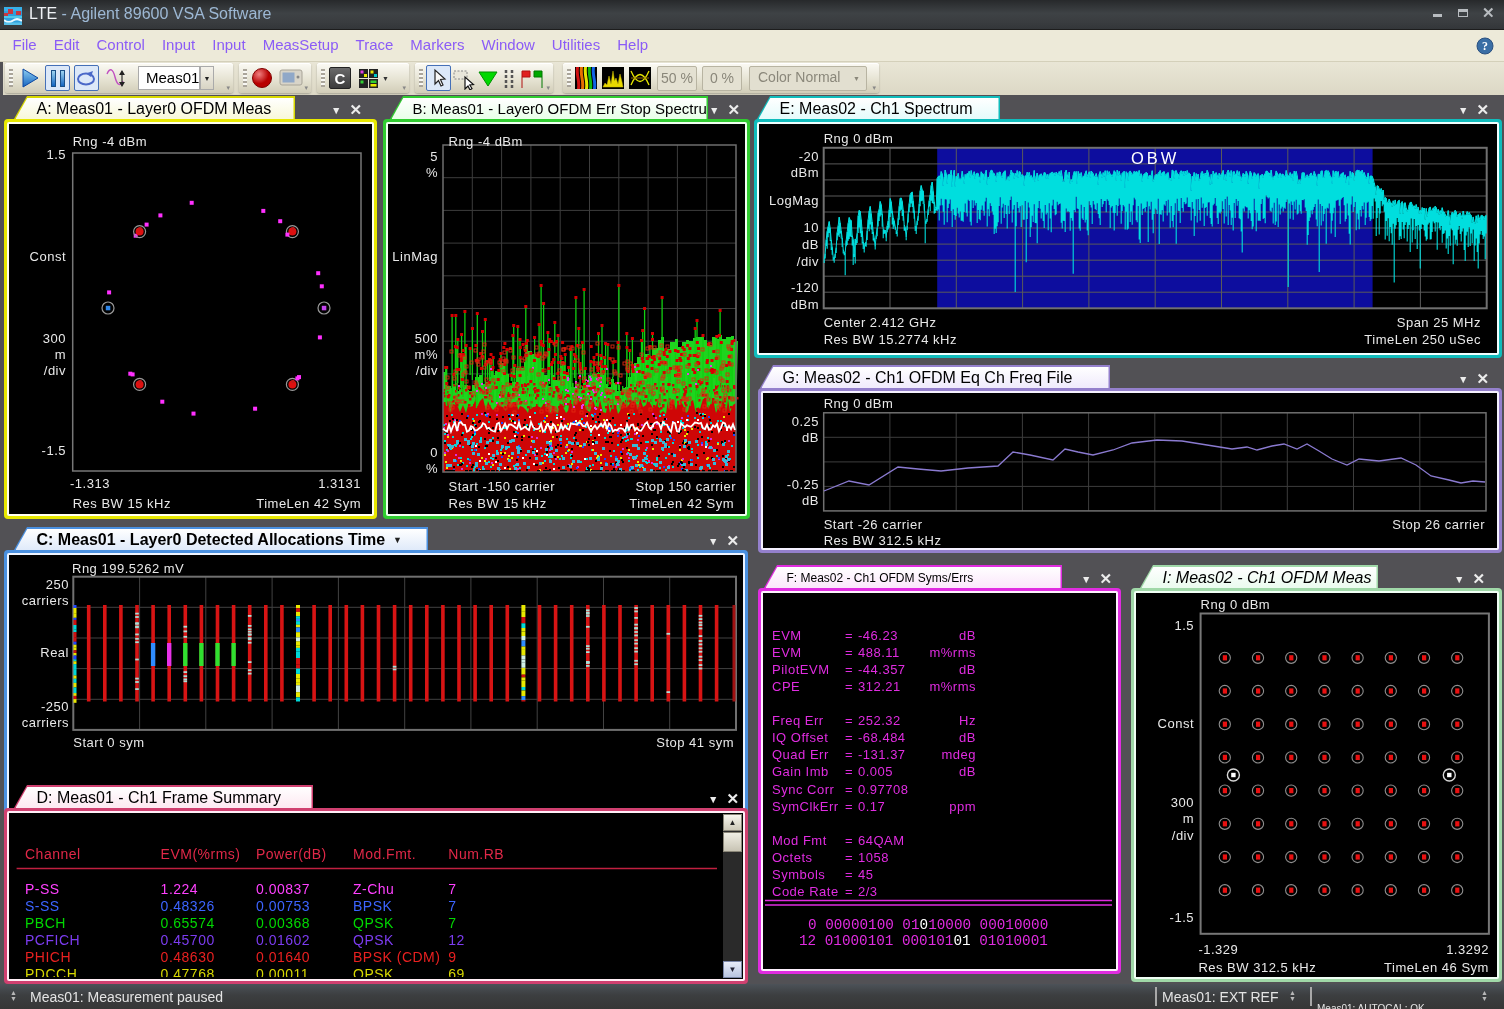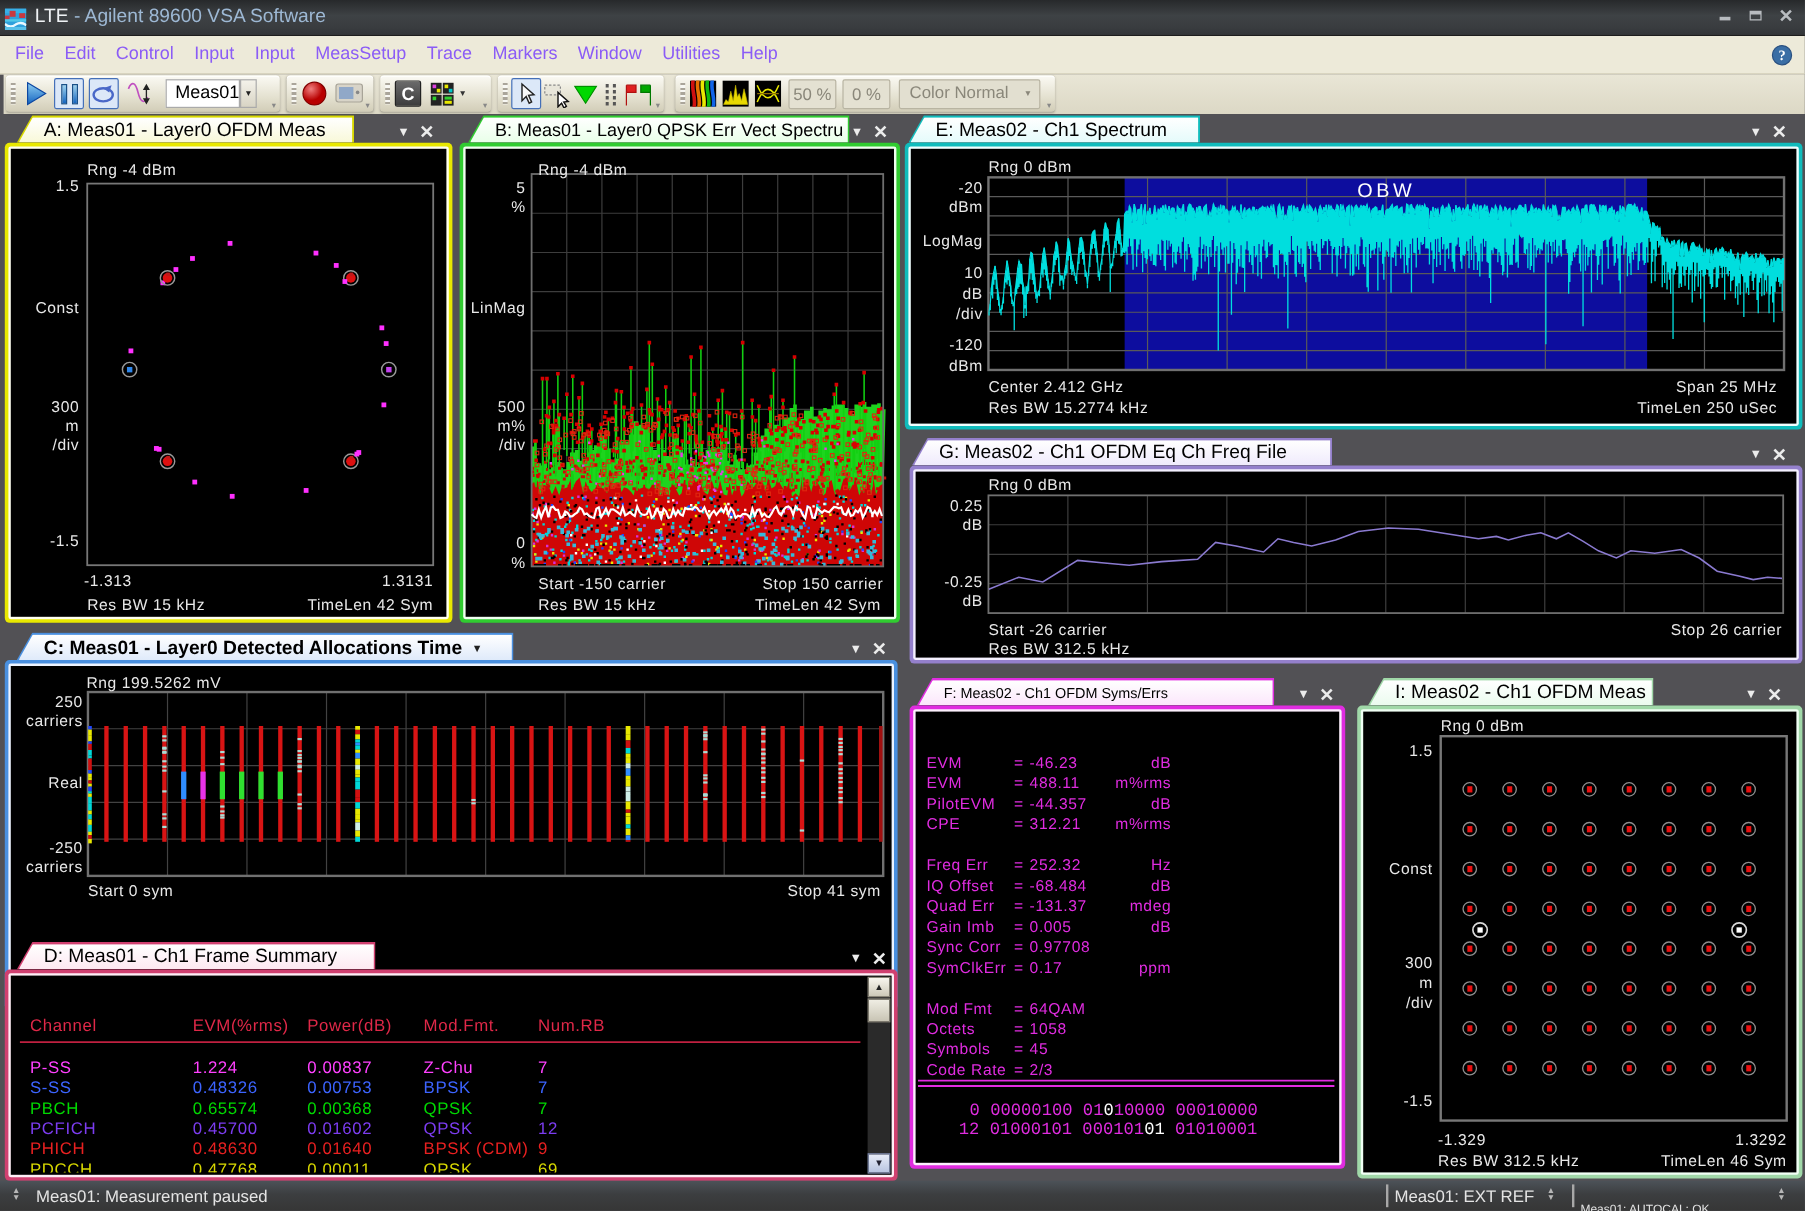--- a/index.html
+++ b/index.html
@@ -203,21 +203,21 @@
           <rect x="282.4" y="255.9" width="3" height="3" fill="#c01818"></rect>
           <rect x="286.4" y="252.4" width="4" height="4" fill="#ff30ff"></rect>
           <circle cx="99.0" cy="184.0" r="6" fill="none" stroke="#999" stroke-width="1.2"></circle>
           <rect x="96.8" y="181.8" width="4.5" height="4.5" fill="#2f86e8"></rect>
           <circle cx="315.0" cy="184.0" r="6" fill="none" stroke="#999" stroke-width="1.2"></circle>
           <rect x="312.8" y="181.8" width="4.5" height="4.5" fill="#c544ef"></rect>
         </svg></div>
     </div>
   </div>
 <div style="position:absolute;left:390px;top:96px;width:318px;height:23px;background:#30cc30;clip-path:polygon(0 100%, 13px 0, 100% 0, 100% 100%);">
-    <div style="position:absolute;left:1.5px;top:1.5px;right:1.5px;bottom:0;background:linear-gradient(180deg,#ffffff, #e8ffe8);clip-path:polygon(0 100%, 12px 0, 100% 0, 100% 100%);font-size:15px;font-weight:400;color:#000;line-height:22px;padding-left:21px;white-space:nowrap;overflow:hidden">B: Meas01 - Layer0 QPSK Err Vect Spectru</div>
+    <div style="position:absolute;left:1.5px;top:1.5px;right:1.5px;bottom:0;background:linear-gradient(180deg,#ffffff, #e8ffe8);clip-path:polygon(0 100%, 12px 0, 100% 0, 100% 100%);font-size:15px;font-weight:400;color:#000;line-height:22px;padding-left:21px;white-space:nowrap;overflow:hidden">B: Meas01 - Layer0 OFDM Err Stop Spectru</div>
   </div>
 <div style="position:absolute;left:709px;top:101px;color:#ececec;display:flex;gap:8px;align-items:center">
     <span style="font-size:10.5px">▼</span>
     <span style="font-size:15px;font-weight:700">✕</span>
   </div>
 <div style="position:absolute;left:383px;top:119px;width:367px;height:400px;background:#30cc30;border-radius:4px;">
     <div style="position:absolute;left:3px;top:3px;right:3px;bottom:3px;background:#f0fff0;border-radius:2px;">
       <div style="position:absolute;left:2px;top:2px;right:2px;bottom:2px;background:#000;overflow:hidden"><svg width="355" height="388" viewBox="0 0 355 388">
           <rect x="55" y="21" width="293" height="327" fill="#000"></rect>
           <g stroke="#3d3d3d" stroke-width="1">
@@ -961,21 +961,21 @@
           <text x="9.0" y="302.8" fill="#e02ce0" font-size="13" text-anchor="start" font-family="&quot;Liberation Sans&quot;,sans-serif" font-weight="normal" letter-spacing="0.5">Code Rate</text>
           <text x="82.0" y="302.8" fill="#e02ce0" font-size="13" text-anchor="start" font-family="&quot;Liberation Sans&quot;,sans-serif" font-weight="normal" letter-spacing="0.5">=</text>
           <text x="95.0" y="302.8" fill="#e02ce0" font-size="13" text-anchor="start" font-family="&quot;Liberation Sans&quot;,sans-serif" font-weight="normal" letter-spacing="0.5">2/3</text>
           <line x1="2" y1="307.5" x2="349" y2="307.5" stroke="#e02ce0" stroke-width="1.5"></line>
           <line x1="2" y1="312" x2="349" y2="312" stroke="#e02ce0" stroke-width="1.5"></line>
           <text x="45" y="336" font-size="14.3" font-family="&quot;Liberation Mono&quot;,monospace" fill="#e02ce0">0  00000100  01<tspan fill="#fff">0</tspan>10000  00010000</text>
           <text x="36" y="352" font-size="14.3" font-family="&quot;Liberation Mono&quot;,monospace" fill="#e02ce0">12  01000101  000101<tspan fill="#fff">01</tspan>  01010001</text>
         </svg></div>
     </div>
   </div>
-<div style="position:absolute;left:1140px;top:565px;width:238px;height:23px;background:#a0d8a8;clip-path:polygon(0 100%, 13px 0, 100% 0, 100% 100%);">
+<div style="position:absolute;left:1140px;top:565px;width:238px;height:23px;background:#a0d8a8;clip-path:polygon(0 100%, 13px 0, 100% 0, 100% 100%);font-style:italic;">
     <div style="position:absolute;left:1.5px;top:1.5px;right:1.5px;bottom:0;background:linear-gradient(180deg,#ffffff, #eafbee);clip-path:polygon(0 100%, 12px 0, 100% 0, 100% 100%);font-size:16px;font-weight:400;color:#000;line-height:22px;padding-left:21px;white-space:nowrap;overflow:hidden">I: Meas02 - Ch1 OFDM Meas</div>
   </div>
 <div style="position:absolute;left:1454px;top:570px;color:#ececec;display:flex;gap:8px;align-items:center">
     <span style="font-size:10.5px">▼</span>
     <span style="font-size:15px;font-weight:700">✕</span>
   </div>
 <div style="position:absolute;left:1131px;top:588px;width:371px;height:394px;background:#a0d8a8;border-radius:4px;">
     <div style="position:absolute;left:3px;top:3px;right:3px;bottom:3px;background:#f0fff4;border-radius:2px;">
       <div style="position:absolute;left:2px;top:2px;right:2px;bottom:2px;background:#000;overflow:hidden"><svg width="359" height="382" viewBox="0 0 359 382">
           <rect x="64.6" y="20.5" width="288.29999999999995" height="320.3" fill="#000" stroke="#777" stroke-width="2"></rect>

